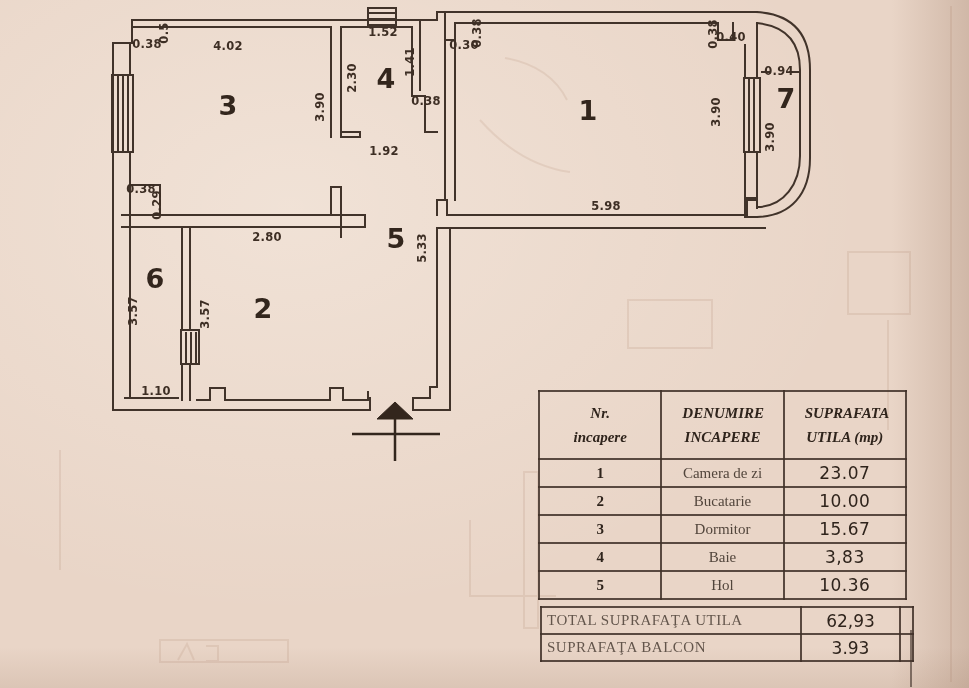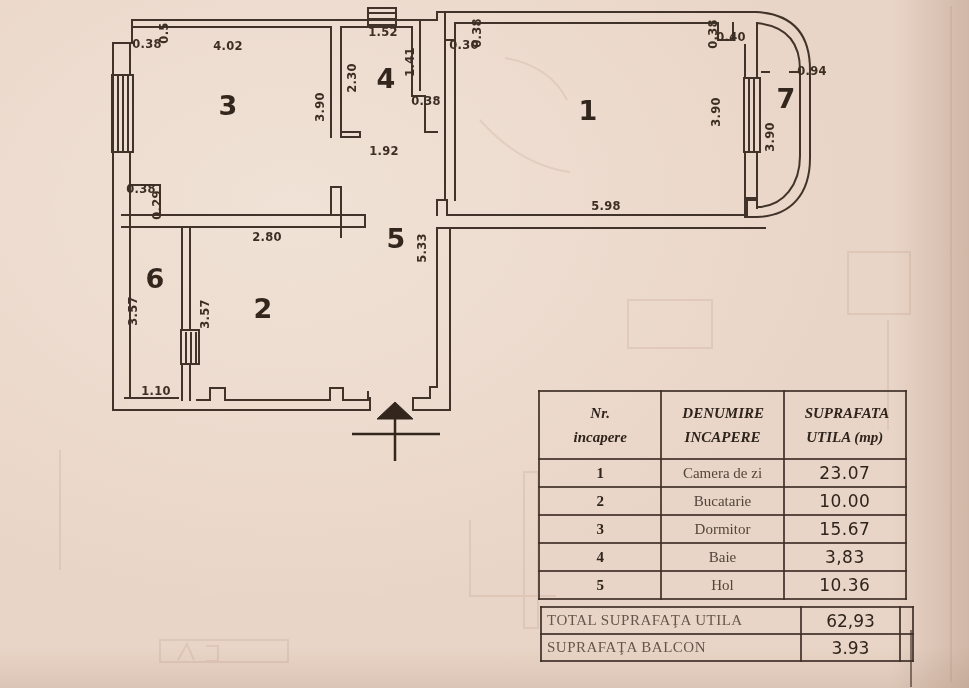--- a/index.html
+++ b/index.html
@@ -149,21 +149,21 @@
       <div class="dim" style="left: 321px; top: 107px; transform: translate(-50%, -50%) rotate(-90deg);">3.90</div>
       <div class="dim" style="left: 383px; top: 33px; transform: translate(-50%, -50%) rotate(0deg);">1.52</div>
       <div class="dim" style="left: 353px; top: 78px; transform: translate(-50%, -50%) rotate(-90deg);">2.30</div>
       <div class="dim" style="left: 411px; top: 62px; transform: translate(-50%, -50%) rotate(-90deg);">1.41</div>
       <div class="dim" style="left: 426px; top: 102px; transform: translate(-50%, -50%) rotate(0deg);">0.38</div>
       <div class="dim" style="left: 384px; top: 152px; transform: translate(-50%, -50%) rotate(0deg);">1.92</div>
       <div class="dim" style="left: 464px; top: 46px; transform: translate(-50%, -50%) rotate(0deg);">0.30</div>
       <div class="dim" style="left: 478px; top: 33px; transform: translate(-50%, -50%) rotate(-90deg);">0.38</div>
       <div class="dim" style="left: 714px; top: 34px; transform: translate(-50%, -50%) rotate(-90deg);">0.38</div>
       <div class="dim" style="left: 731px; top: 38px; transform: translate(-50%, -50%) rotate(0deg);">0.40</div>
-      <div class="dim" style="left: 779px; top: 72px; transform: translate(-50%, -50%) rotate(0deg); margin-left: 33px;">0.94</div>
+      <div class="dim" style="left: 779px; top: 72px; transform: translate(-50%, -50%) rotate(0deg);">0.94</div>
       <div class="dim" style="left: 717px; top: 112px; transform: translate(-50%, -50%) rotate(-90deg);">3.90</div>
       <div class="dim" style="left: 771px; top: 137px; transform: translate(-50%, -50%) rotate(-90deg);">3.90</div>
       <div class="dim" style="left: 606px; top: 207px; transform: translate(-50%, -50%) rotate(0deg);">5.98</div>
       <div class="dim" style="left: 141px; top: 190px; transform: translate(-50%, -50%) rotate(0deg);">0.38</div>
       <div class="dim" style="left: 158px; top: 205px; transform: translate(-50%, -50%) rotate(-90deg);">0.29</div>
       <div class="dim" style="left: 267px; top: 238px; transform: translate(-50%, -50%) rotate(0deg);">2.80</div>
       <div class="dim" style="left: 423px; top: 248px; transform: translate(-50%, -50%) rotate(-90deg);">5.33</div>
       <div class="dim" style="left: 134px; top: 311px; transform: translate(-50%, -50%) rotate(-90deg);">3.57</div>
       <div class="dim" style="left: 206px; top: 314px; transform: translate(-50%, -50%) rotate(-90deg);">3.57</div>
       <div class="dim" style="left: 156px; top: 392px; transform: translate(-50%, -50%) rotate(0deg);">1.10</div>

